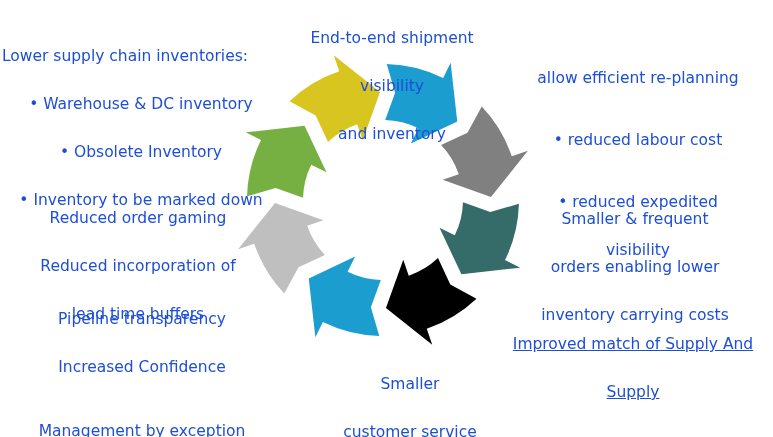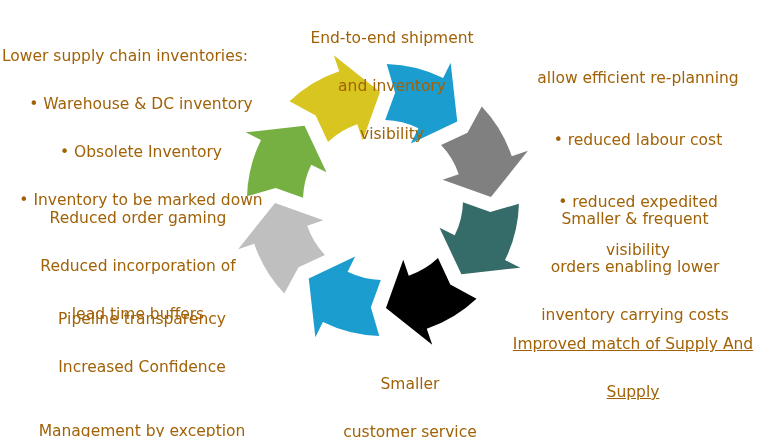--- a/index.html
+++ b/index.html
@@ -16,21 +16,21 @@
     position: relative;
     width: 773px;
     height: 437px;
     background: #ffffff;
     overflow: hidden;
   }
   .label {
     position: absolute;
     font-size: 15.5px;
     line-height: 24px;
-    color: #a16207;
+    color: #1d4ed8;
     white-space: pre-line;
     text-align: center;
   }
   .label .ln { display: block; }
   .label .bullet { display: block; }
 
   
   #label-inventories {
     left: 2px; top: 20px; width: 278px; text-align: center;
   }
@@ -88,22 +88,22 @@
 
   <div class="label" id="label-inventories">
     <span class="ln heading">Lower supply chain inventories:</span>
     <span class="ln bullet">• Warehouse &amp; DC inventory</span>
     <span class="ln bullet">• Obsolete Inventory</span>
     <span class="ln bullet">• Inventory to be marked down</span>
   </div>
 
   <div class="label" id="label-visibility">
     <span class="ln">End-to-end shipment</span>
+    <span class="ln">visibility</span>
     <span class="ln">and inventory</span>
-    <span class="ln">visibility</span>
   </div>
 
   <div class="label" id="label-early-detection">
     <span class="ln">allow efficient re-planning</span>
     <span class="ln bullet" style="margin-top:14px">• reduced labour cost</span>
     <span class="ln bullet" style="margin-top:14px">• reduced expedited</span>
     <span class="ln">visibility</span>
   </div>
 
   <div class="label" id="label-smaller-orders">

